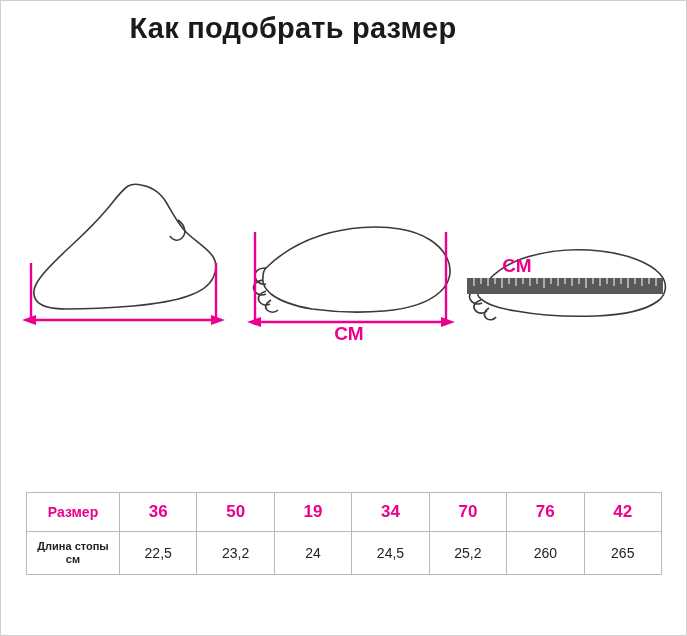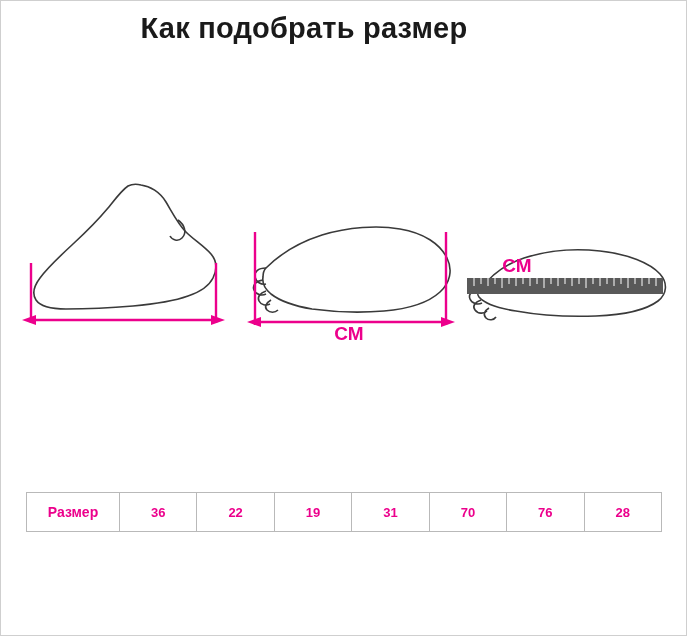--- a/index.html
+++ b/index.html
@@ -17,21 +17,21 @@
   .page-border {
     position: absolute;
     left: 0; top: 0;
     width: 687px; height: 636px;
     box-sizing: border-box;
     border: 1px solid #cfcfcf;
     pointer-events: none;
   }
   .title {
     position: absolute;
-    left: 11px;
+    left: 0;
     top: 12px;
     width: 586px;
     text-align: center;
     font-size: 29px;
     font-weight: bold;
     color: #1a1a1a;
     letter-spacing: 0.2px;
   }
   #figures {
     position: absolute;
@@ -56,21 +56,21 @@
     text-align: center;
     vertical-align: middle;
     font-size: 14px;
     color: #222;
     height: 28px;
   }
   table.size-table tr.head td {
     font-weight: bold;
     color: #ec008c;
     height: 36px;
-    font-size: 13px;
+    font-size: 17px;
   }
   table.size-table tr.head td.rowlabel {
     font-size: 14px;
   }
   table.size-table tr.body td {
     height: 40px;
     font-size: 14px;
   }
   table.size-table td.rowlabel {
     width: 90px;
@@ -197,22 +197,35 @@
   </g>
 
 </svg>
 
 <div class="table-wrap">
   <table class="size-table">
     <tbody>
         <tr class="head">
       <td class="rowlabel">Размер</td>
       <td>36</td>
-      <td>22</td>
+      <td>50</td>
       <td>19</td>
-      <td>31</td>
+      <td>34</td>
       <td>70</td>
       <td>76</td>
-      <td>28</td>
+      <td>42</td>
+    </tr>
+    <tr class="body">
+      <td class="rowlabel">
+        <span>Длина стопы</span><br>
+        <span>см</span>
+      </td>
+      <td>22,5</td>
+      <td>23,2</td>
+      <td>24</td>
+      <td>24,5</td>
+      <td>25,2</td>
+      <td>260</td>
+      <td>265</td>
     </tr>
   </tbody>
     </table>
 </div>
 
 </body></html>

